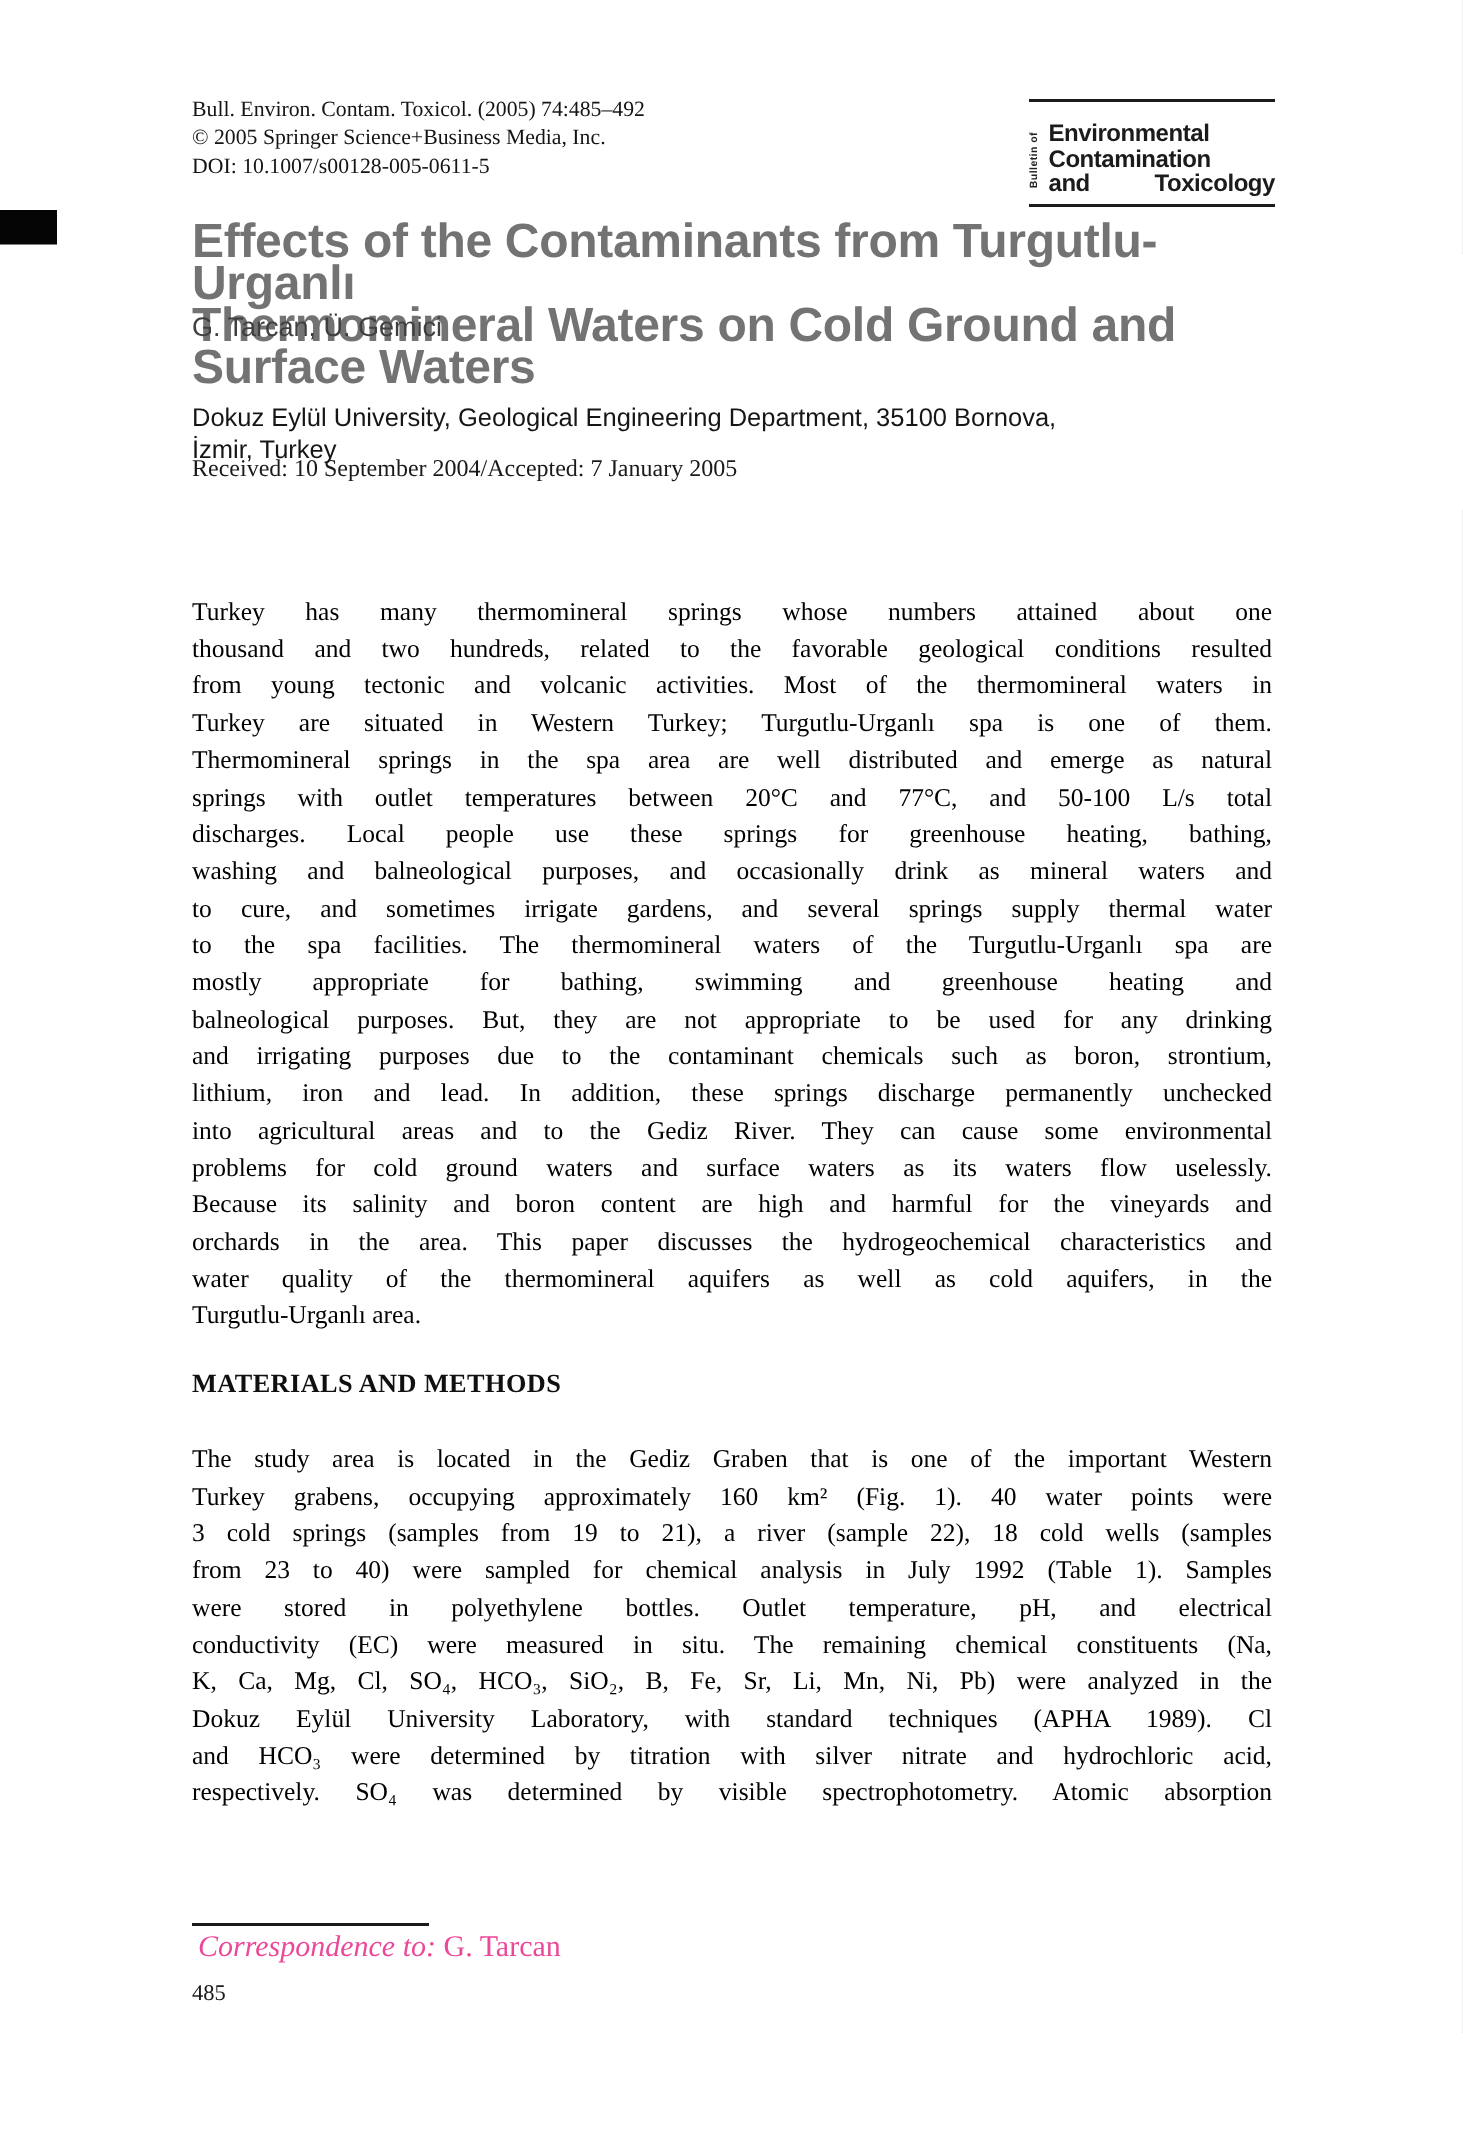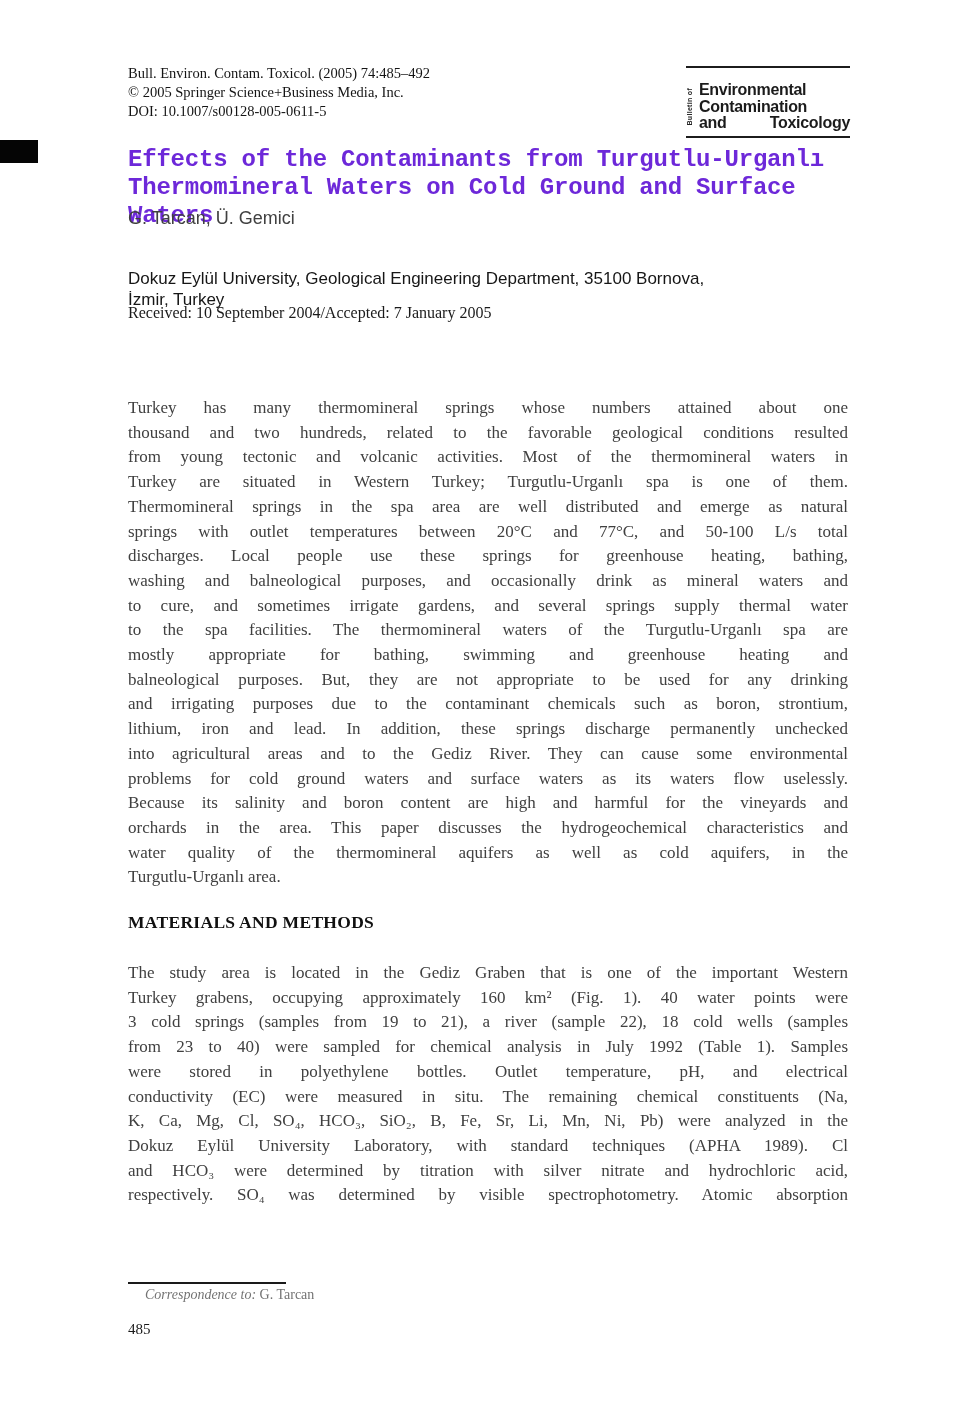--- a/index.html
+++ b/index.html
@@ -34,54 +34,54 @@
   .logo-line{
     font-family:"Liberation Sans","DejaVu Sans",sans-serif;
     font-weight:700;font-size:16px;line-height:16.5px;
     letter-spacing:-0.3px;color:#1b1b1b;
     text-align:justify;text-align-last:justify;
   }
 
   
   .title{
     position:absolute;top:146px;left:0;width:730px;
-    font-family:Liberation Mono, monospace;
-    font-weight:700;font-size:24px;line-height:28px;letter-spacing:-0.2px;
-    color:#6d28d9;
+    font-family:Liberation Sans, sans-serif;
+    font-weight:700;font-size:32px;line-height:28px;letter-spacing:-0.2px;
+    color:#737373;
   }
   .authors{
     position:absolute;top:208px;left:0;
     font-family:"Liberation Sans","DejaVu Sans",sans-serif;
     font-size:18px;color:#404040;text-align:right;
   }
   .affiliation{
     position:absolute;top:252px;left:0;width:720px;
     font-family:"Liberation Sans","DejaVu Sans",sans-serif;
     font-size:17px;line-height:21px;color:#161616;margin-top:16px;
   }
   .received{position:absolute;top:304px;left:0;font-size:16px;color:#1a1a1a;}
 
   
   .abstract{position:absolute;top:396px;left:0;width:720px;}
   .methods{position:absolute;top:961px;left:0;width:720px;}
   .jline{
     font-size:17px;line-height:24.7px;
     text-align:justify;text-align-last:justify;
-    white-space:normal;color:#404040;
+    white-space:normal;color:#000000;
   }
   .jline.last-line{text-align-last:left;}
 
   .section-heading{
     position:absolute;top:912px;left:0;
     font-weight:700;font-size:17.5px;letter-spacing:0.3px;color:#101010;
   }
 
   
   .corr-rule{position:absolute;top:1282px;left:0;width:158px;height:2px;background:#1a1a1a;}
-  .correspondence{position:absolute;top:1287px;left:17px;font-size:14px;color:#737373;}
+  .correspondence{position:absolute;top:1287px;left:4px;font-size:20px;color:#ec4899;}
   .correspondence .lbl{font-style:italic;}
   .page-number{
     position:absolute;top:1321px;left:0;width:720px;
     text-align:left;font-size:15px;color:#1a1a1a;
   }
 </style>
 </head>
 <body>
 
 <div class="page">

